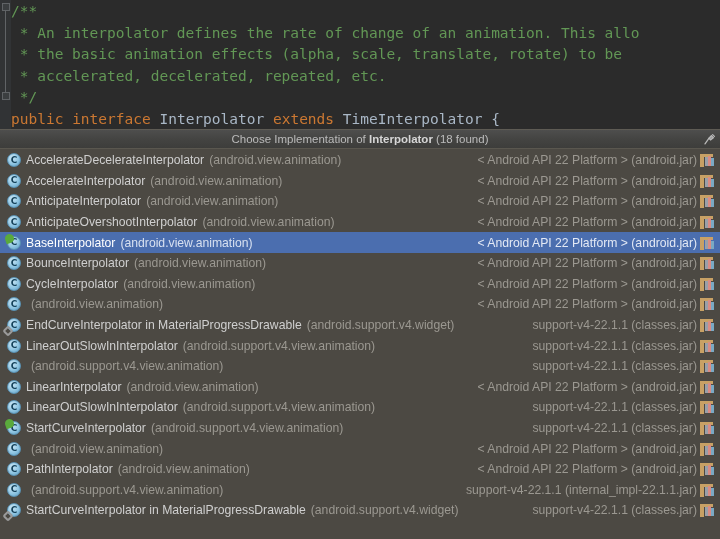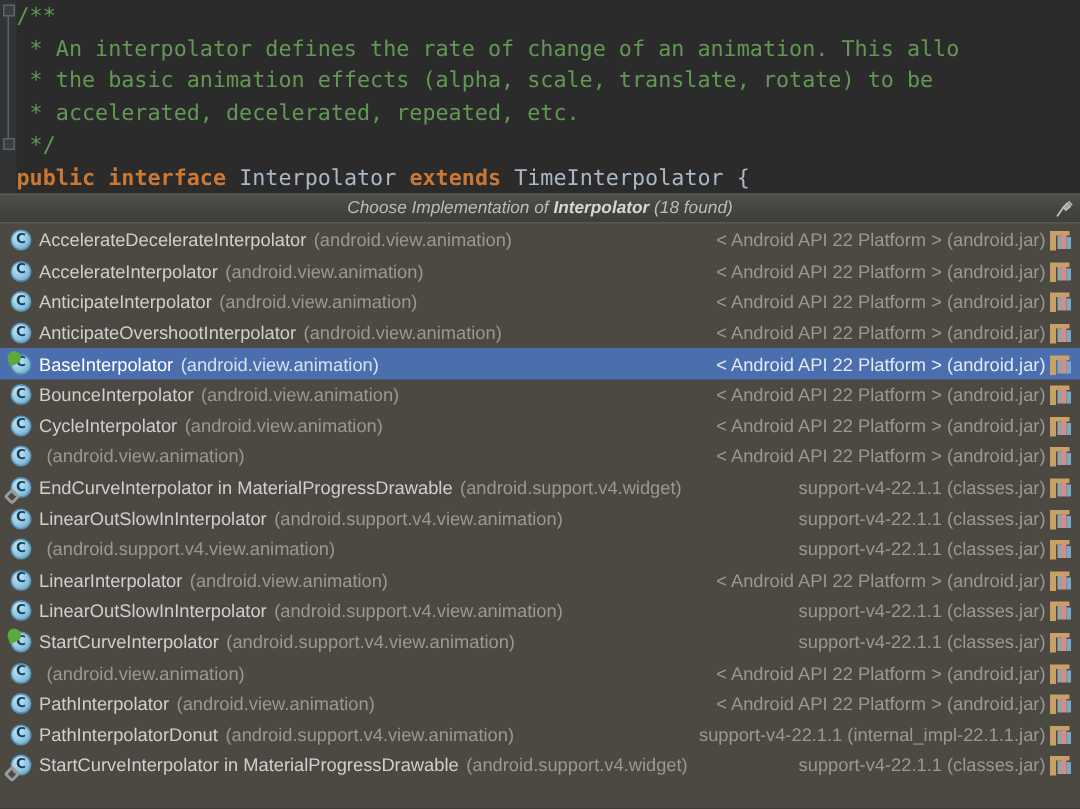--- a/index.html
+++ b/index.html
@@ -36,41 +36,40 @@
     position: absolute; left: 11px; top: 0;
     width: 709px;
     font-family: "DejaVu Sans Mono", monospace;
     font-size: 14.5px;
     line-height: 21.5px;
     white-space: pre;
     padding-top: 1px;
   }
   .ln { display: block; height: 21.5px; }
   .cmt  { color: #629755; }
-  .kw   { color: #cc7832; font-weight: bold; }
+  .kw   { color: #cc7832; font-weight: normal; }
   .typ  { color: #a9b7c6; }
   .plain{ color: #a9b7c6; }
 
   
   #popup {
     position: absolute; left: 0; top: 129px;
     width: 720px; height: 410px;
     background: #4c4943;
     border-top: 1px solid #5e5b54;
   }
   #popup-header {
     position: relative;
     height: 19px;
     background: linear-gradient(to bottom, #4e4e4d 0%, #444442 50%, #3d3d3b 100%);
     border-bottom: 1px solid #5a574f;
     display: flex; align-items: center; justify-content: center;
     font-size: 11.5px;
     color: #bbbbbb;
     overflow: hidden;
-    font-style: italic;
   }
   #popup-header .htxt { white-space: pre; }
   #popup-header .hbold { font-weight: bold; color: #d6d6d6; }
   #pin-btn {
     position: absolute; right: 2px; top: 1px;
     width: 18px; height: 16px;
     display: flex; align-items: center; justify-content: center;
   }
 
   
@@ -460,21 +459,20 @@
           <span class="bk b1"></span>
           <span class="bk b2"></span>
           <span class="bk b3"></span>
         </span>
       </div>
       <div class="row">
         <span class="cls-icon">
           <span class="disc"></span>
           <span class="letter">C</span>
         </span>
-        <span class="nm">PathInterpolatorDonut</span>
         <span class="pkg">(android.support.v4.view.animation)</span>
         <span class="spacer"></span>
         <span class="lib">support-v4-22.1.1 (internal_impl-22.1.1.jar)</span>
         <span class="lib-icon">
           <span class="shelf-t"></span>
           <span class="shelf-l"></span>
           <span class="bk b1"></span>
           <span class="bk b2"></span>
           <span class="bk b3"></span>
         </span>

